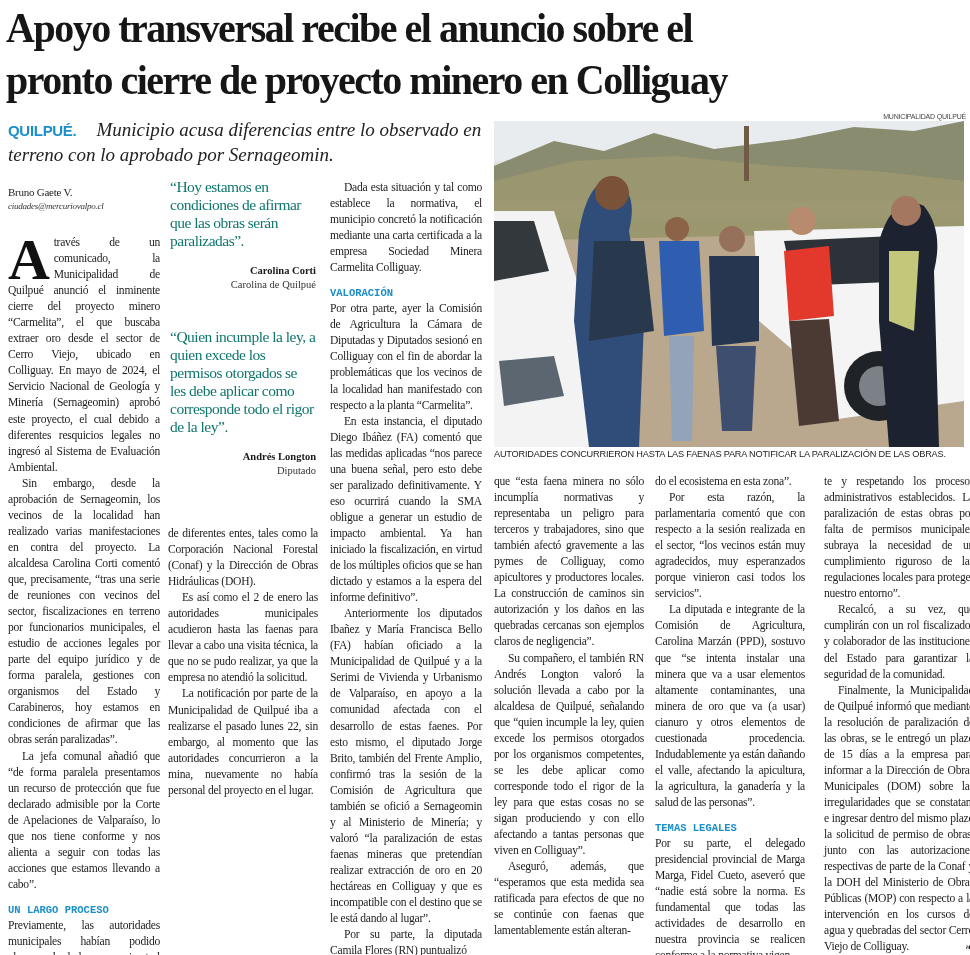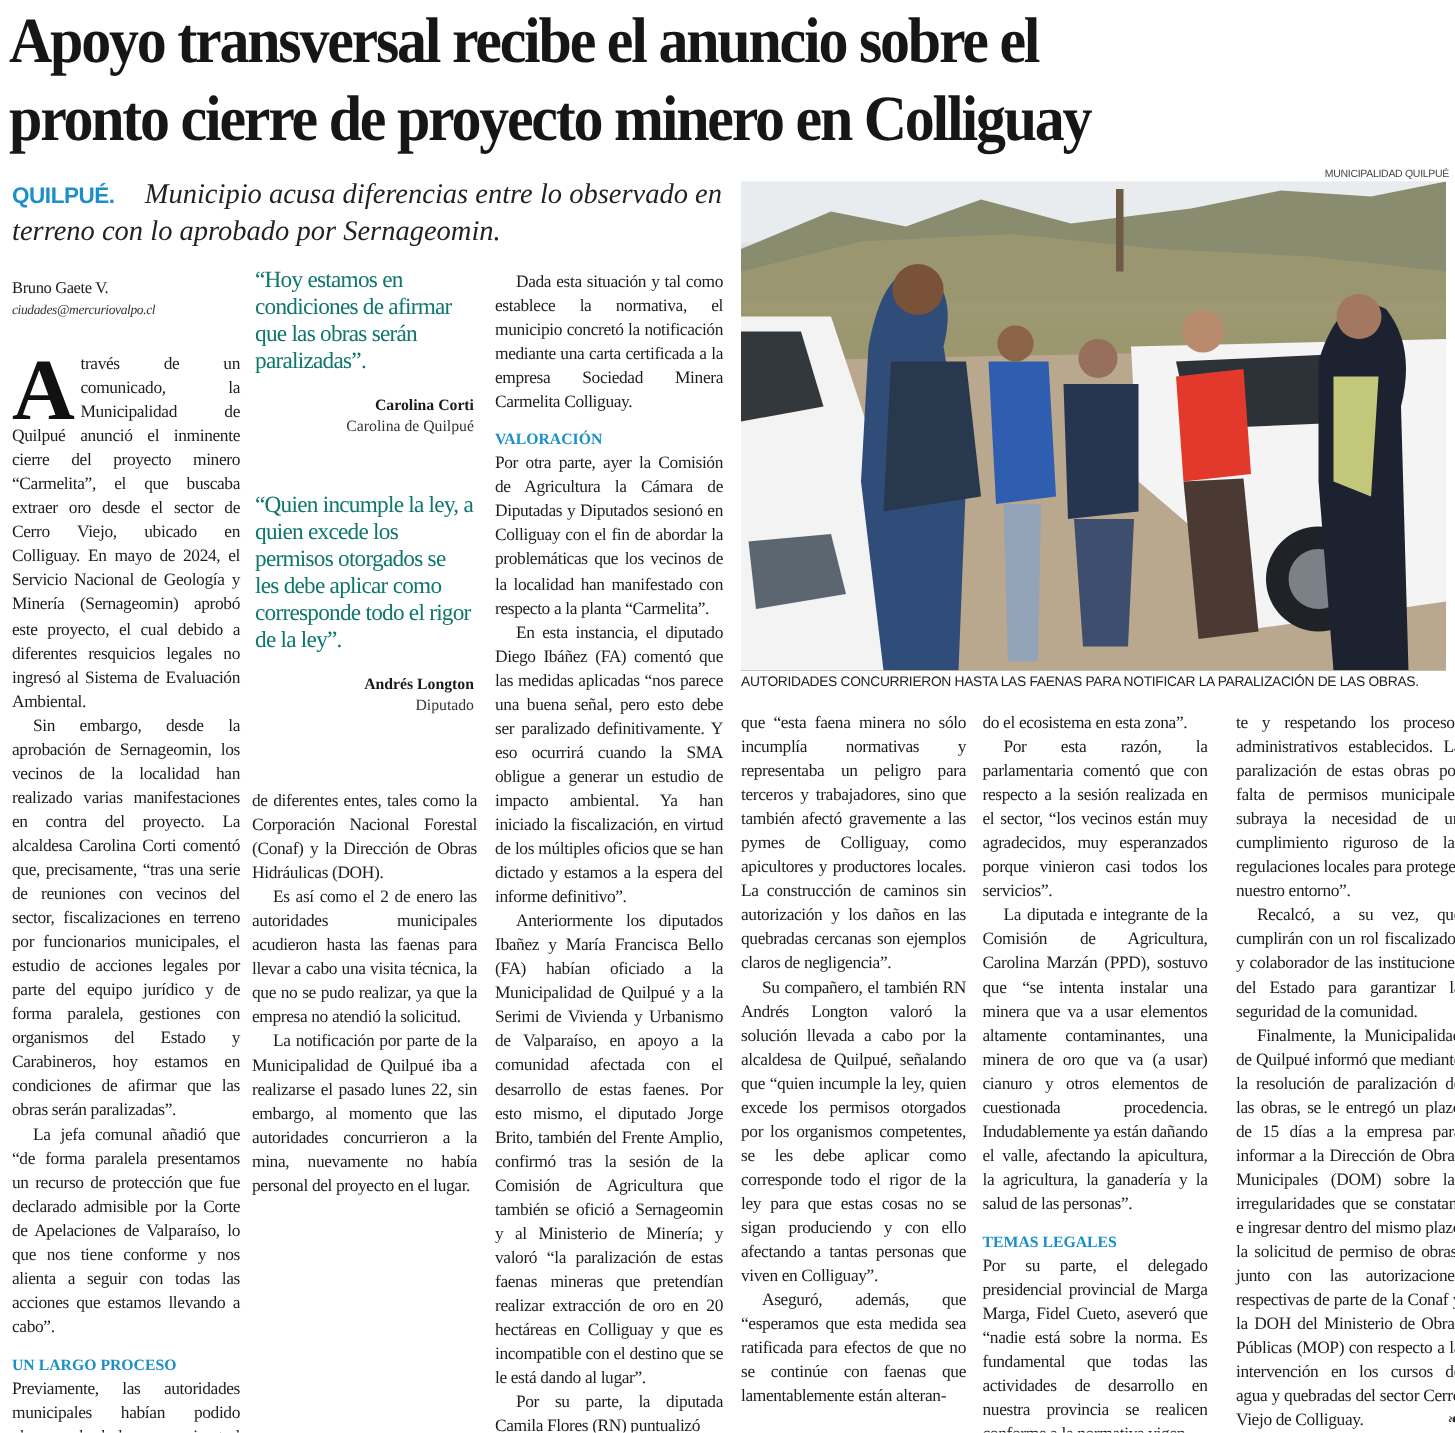--- a/index.html
+++ b/index.html
@@ -38,21 +38,21 @@
     white-space: nowrap;
   }
 
   .col {
     position: absolute; font-size: 11.6px; line-height: 16.05px; text-align: justify; color: #1d1d1d;
     letter-spacing: -0.25px; hyphens: manual;
   }
   .col p { text-indent: 14px; }
   .col p.noindent { text-indent: 0; }
   .sub {
-    font-family: Liberation Serif, serif; font-weight: bold; font-size: 10.5px;
+    font-family: Liberation Mono, monospace; font-weight: bold; font-size: 10.5px;
     color: #1a8fc9; letter-spacing: 0; margin-top: 10px; line-height: 15px; text-indent: 0;
   }
   .byline-name { font-weight: normal; font-size: 11px; line-height: 15px; }
   .byline-mail { font-style: italic; font-size: 9px; line-height: 13px; color: #333; margin-bottom: 22px; }
   .dropcap {
     float: left; font-size: 58px; line-height: 46px; font-weight: bold; margin: 2px 4px 0 0; color: #111;
     font-family: "Liberation Serif", serif;
   }
 
   .quote { position: absolute; left: 170px; width: 146px; }

